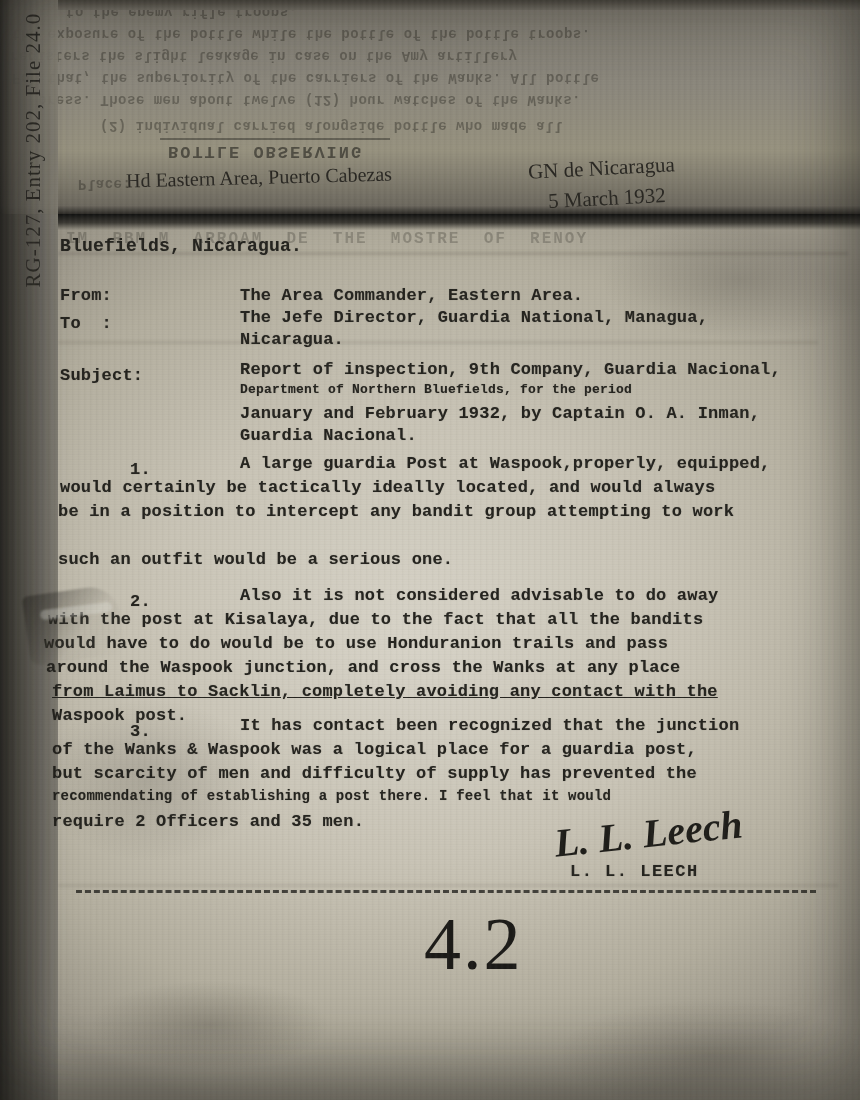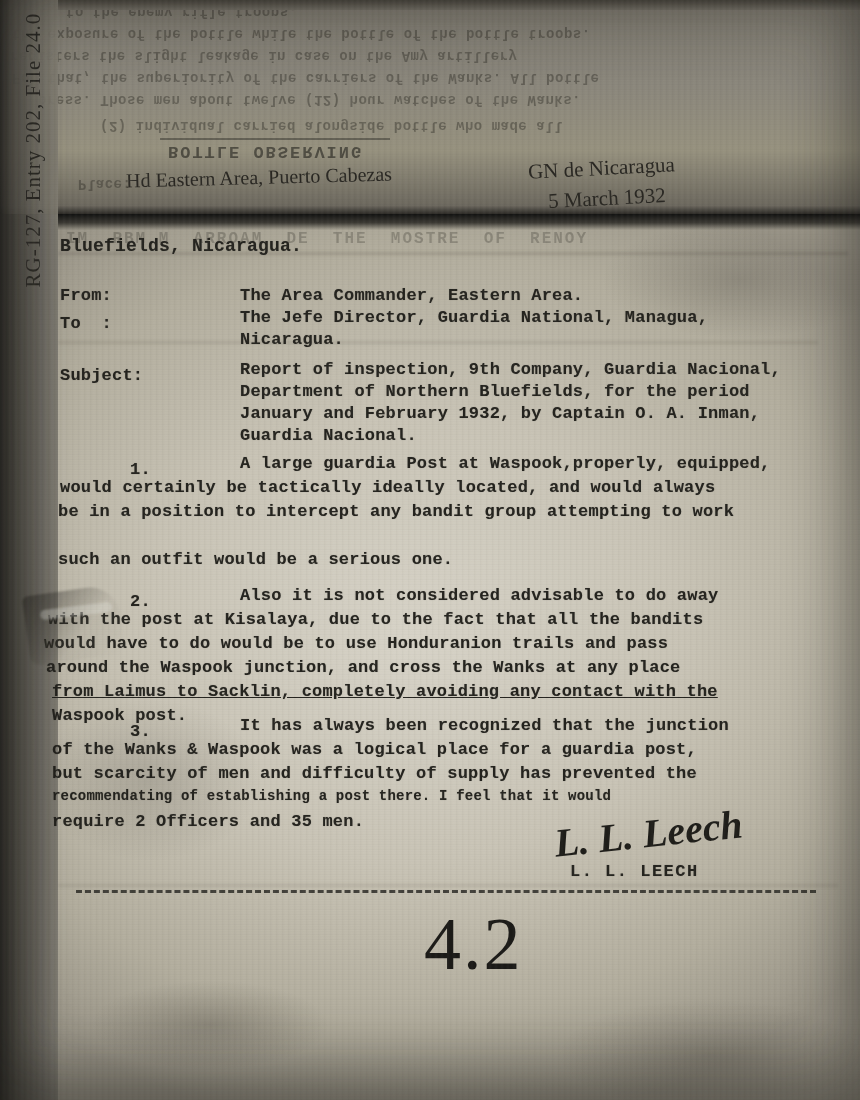--- a/index.html
+++ b/index.html
@@ -243,40 +243,40 @@
 
     <div class="typed" style="left:2px; top:72px; font-size:17px;">From:</div>
     <div class="typed" style="left:2px; top:100px; font-size:17px;">To  :</div>
     <div class="typed" style="left:2px; top:152px; font-size:17px;">Subject:</div>
 
     <div class="typed" style="left:182px; top:72px; font-size:17px;">The Area Commander, Eastern Area.</div>
     <div class="typed" style="left:182px; top:94px; font-size:17px;">The Jefe Director, Guardia National, Managua,</div>
     <div class="typed" style="left:182px; top:116px; font-size:17px;">Nicaragua.</div>
 
     <div class="typed" style="left:182px; top:146px; font-size:17px;">Report of inspection, 9th Company, Guardia Nacional,</div>
-    <div class="typed" style="left:182px; top:168px; font-size:17px;">Department of Northern Bluefields, for the period</div>
+    <div class="typed" style="left:182px; top:168px; font-size:13px;">Department of Northern Bluefields, for the period</div>
     <div class="typed" style="left:182px; top:190px; font-size:17px;">January and February 1932, by Captain O. A. Inman,</div>
     <div class="typed" style="left:182px; top:212px; font-size:17px;">Guardia Nacional.</div>
 
     <div class="typed" style="left:72px; top:246px; font-size:17px;">1.</div>
     <div class="typed" style="left:182px; top:240px; font-size:17px;text-align:right;">A large guardia Post at Waspook,properly, equipped,</div>
     <div class="typed" style="left:2px; top:264px; font-size:17px;">would certainly be tactically ideally located, and would always</div>
     <div class="typed" style="left:0px; top:288px; font-size:17px;">be in a position to intercept any bandit group attempting to work</div>
     <div class="typed" style="left:0px; top:336px; font-size:17px;">such an outfit would be a serious one.</div>
 
     <div class="typed" style="left:72px; top:378px; font-size:17px;">2.</div>
     <div class="typed" style="left:182px; top:372px; font-size:17px;text-align:right;">Also it is not considered advisable to do away</div>
     <div class="typed" style="left:-10px; top:396px; font-size:17px;">with the post at Kisalaya, due to the fact that all the bandits</div>
     <div class="typed" style="left:-14px; top:420px; font-size:17px;">would have to do would be to use Honduranion trails and pass</div>
     <div class="typed" style="left:-12px; top:444px; font-size:17px;">around the Waspook junction, and cross the Wanks at any place</div>
     <div class="typed" style="left:-6px; top:468px; font-size:17px;text-decoration:underline;">from Laimus to Sacklin, completely avoiding any contact with the</div>
     <div class="typed" style="left:-6px; top:492px; font-size:17px;">Waspook post.</div>
 
     <div class="typed" style="left:72px; top:508px; font-size:17px;">3.</div>
-    <div class="typed" style="left:182px; top:502px; font-size:17px;">It has always been recognized that the junction</div>
+    <div class="typed" style="left:182px; top:502px; font-size:17px;">It has contact been recognized that the junction</div>
     <div class="typed" style="left:-6px; top:526px; font-size:17px;">of the Wanks &amp; Waspook was a logical place for a guardia post,</div>
     <div class="typed" style="left:-6px; top:550px; font-size:17px;">but scarcity of men and difficulty of supply has prevented the</div>
     <div class="typed" style="left:-6px; top:574px; font-size:14px;">recommendating of establishing a post there. I feel that it would</div>
     <div class="typed" style="left:-6px; top:598px; font-size:17px;">require 2 Officers and 35 men.</div>
 
     <div class="signature" style="left:496px; top:596px; font-size:40px;">L. L. Leech</div>
     <div class="typed" style="left:512px; top:648px; font-size:17px; letter-spacing:1.5px;">L. L. LEECH</div>
 
     <div class="dash-rule" style="left:18px; top:676px; width:740px;"></div>
 

